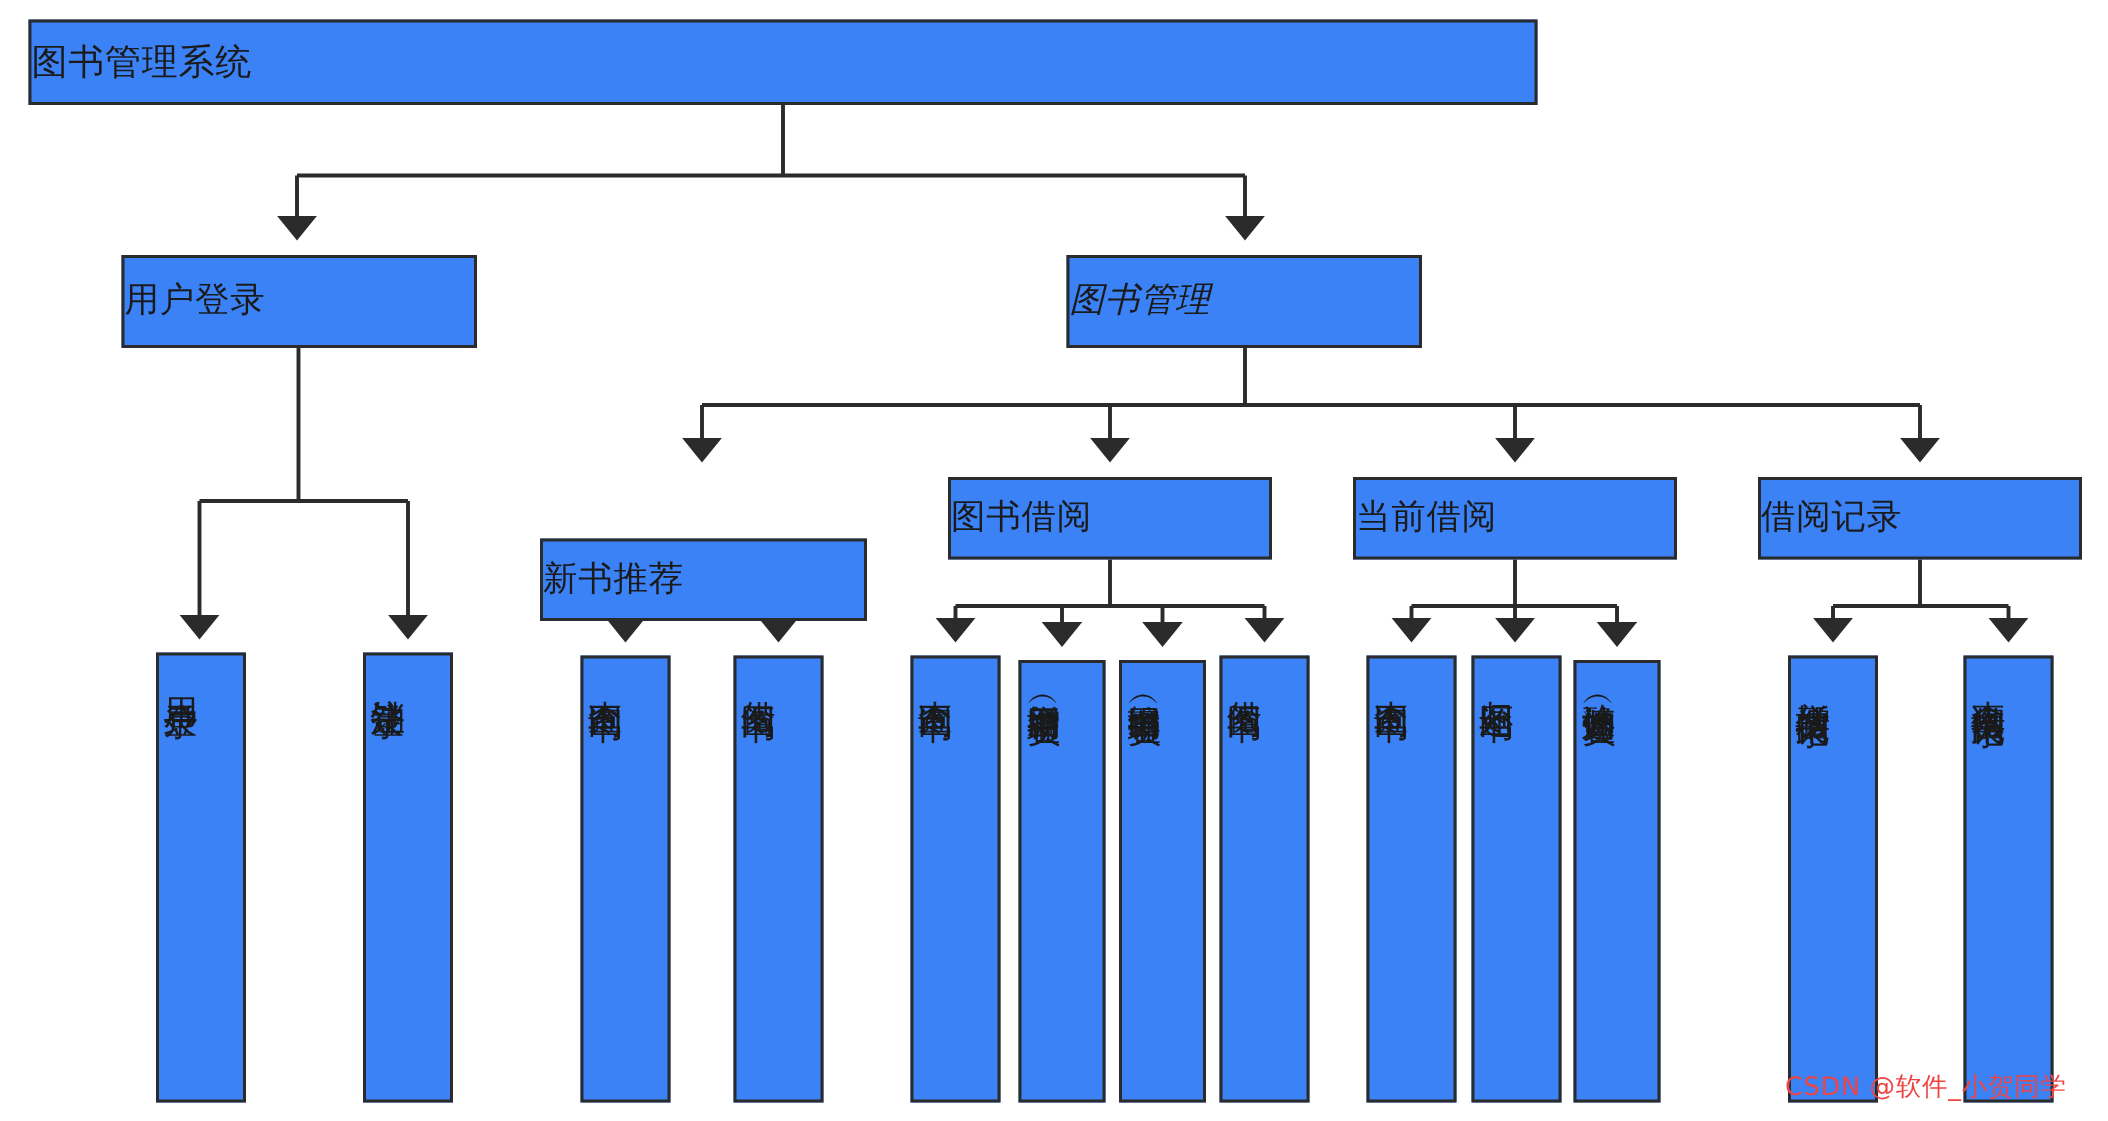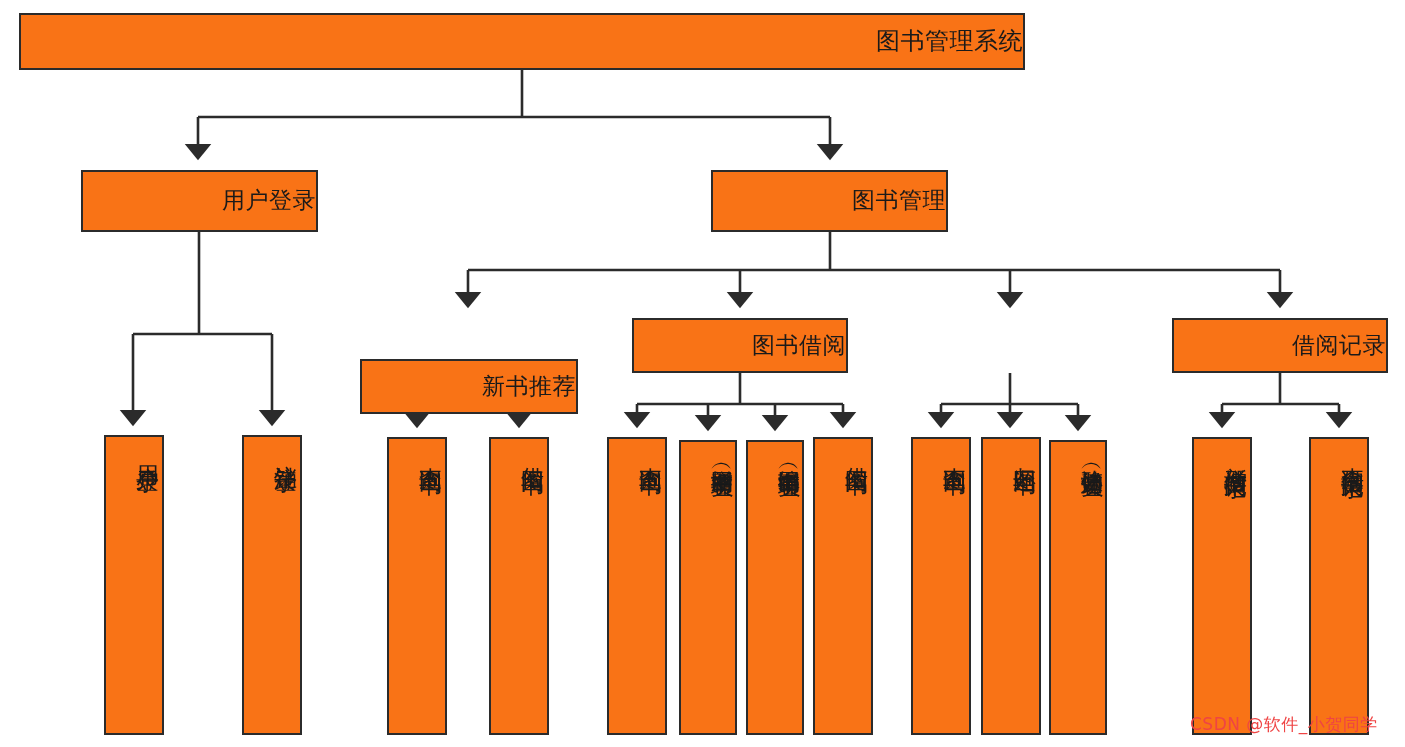--- a/index.html
+++ b/index.html
@@ -21,27 +21,26 @@
     position: absolute;
     left: 0;
     top: 0;
     width: 1405px;
     height: 747px;
   }
   .node {
     position: absolute;
     box-sizing: border-box;
     border: 2.5px solid #2b2b2b;
-    background: #f97316;
+    background: #3b82f6;
     display: flex;
     align-items: center;
-    justify-content: flex-end;
+    justify-content: flex-start;
     color: #1a1a1a;
     z-index: 2;
-    padding-left: 12px;
   }
   .node .lbl {
     display: block;
     text-align: center;
     line-height: 1.18;
     letter-spacing: 0.5px;
   }
   .node.h .lbl {
     font-size: 23px;
   }
@@ -128,30 +127,33 @@
     </g>
   </svg>
 
   <div class="node root h" style="left:19px; top:13px; width:1006px; height:57px;">
     <span class="lbl">图书管理系统</span>
   </div>
 
   <div class="node h" style="left:81px; top:170px; width:237px; height:62px;">
     <span class="lbl">用户登录</span>
   </div>
-  <div class="node h" style="left:711px; top:170px; width:237px; height:62px;">
+  <div class="node h" style="left:711px; top:170px; width:237px; height:62px;font-style:italic;">
     <span class="lbl">图书管理</span>
   </div>
 
   <div class="node h" style="left:360px; top:318px; width:218px; height:55px;margin-top:41px;">
     <span class="lbl">新书推荐</span>
   </div>
   <div class="node h" style="left:632px; top:318px; width:216px; height:55px;">
     <span class="lbl">图书借阅</span>
   </div>
+  <div class="node h" style="left:902px; top:318px; width:216px; height:55px;">
+    <span class="lbl">当前借阅</span>
+  </div>
   <div class="node h" style="left:1172px; top:318px; width:216px; height:55px;">
     <span class="lbl">借阅记录</span>
   </div>
 
   <div class="node v" style="left:104px; top:435px; width:60px; height:300px;">
     <span class="lbl">用户登录</span>
   </div>
   <div class="node v" style="left:242px; top:435px; width:60px; height:300px;">
     <span class="lbl">注销登录</span>
   </div>

